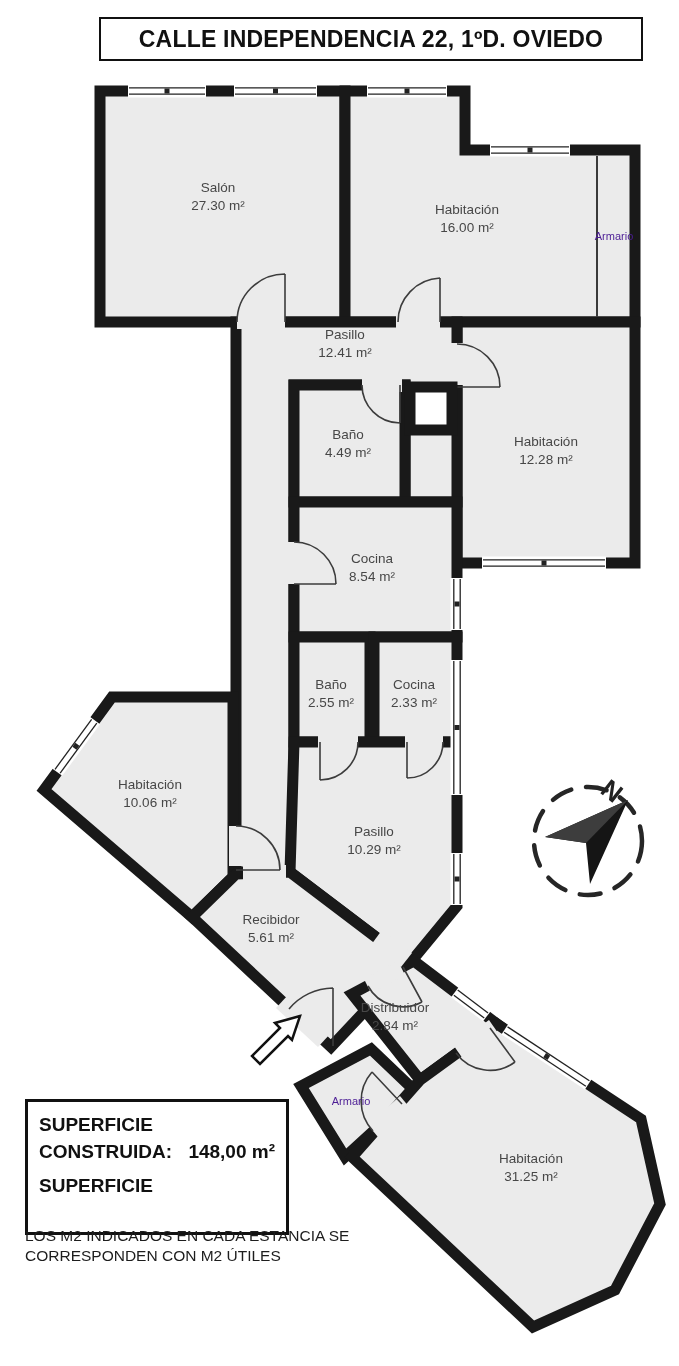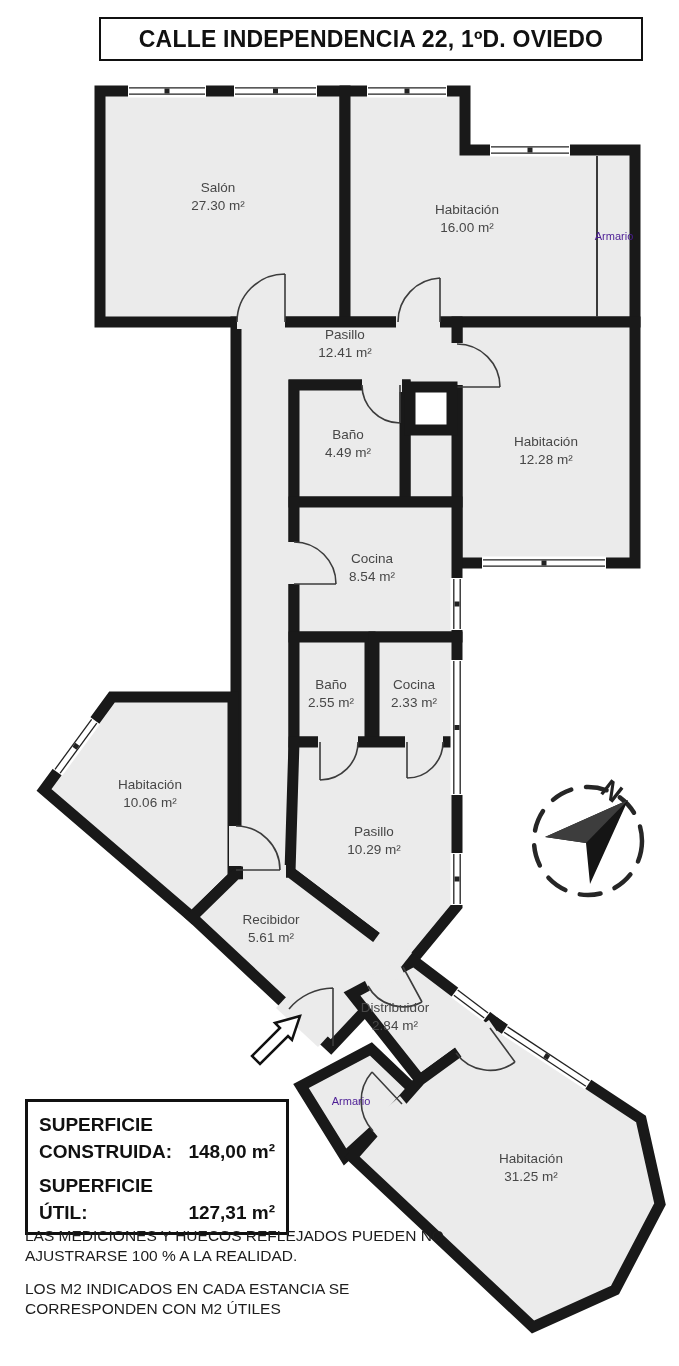--- a/index.html
+++ b/index.html
@@ -226,24 +226,19 @@
     <div class="srow">
       <span>SUPERFICIE</span>
     </div>
     <div class="srow">
       <span>CONSTRUIDA:</span>
       <span>148,00 m²</span>
     </div>
     <div class="srow gap">
       <span>SUPERFICIE</span>
     </div>
-    <div class="srow">
-      <span>ÚTIL:</span>
-      <span>127,31 m²</span>
-    </div>
   </div>
 
   <div class="disclaimers">
-    <p>LAS MEDICIONES Y HUECOS REFLEJADOS PUEDEN NO AJUSTRARSE 100 % A LA REALIDAD.</p>
     <p>LOS M2 INDICADOS EN CADA ESTANCIA SE CORRESPONDEN CON M2 ÚTILES</p>
   </div>
 
 </div>
 
 </body></html>

